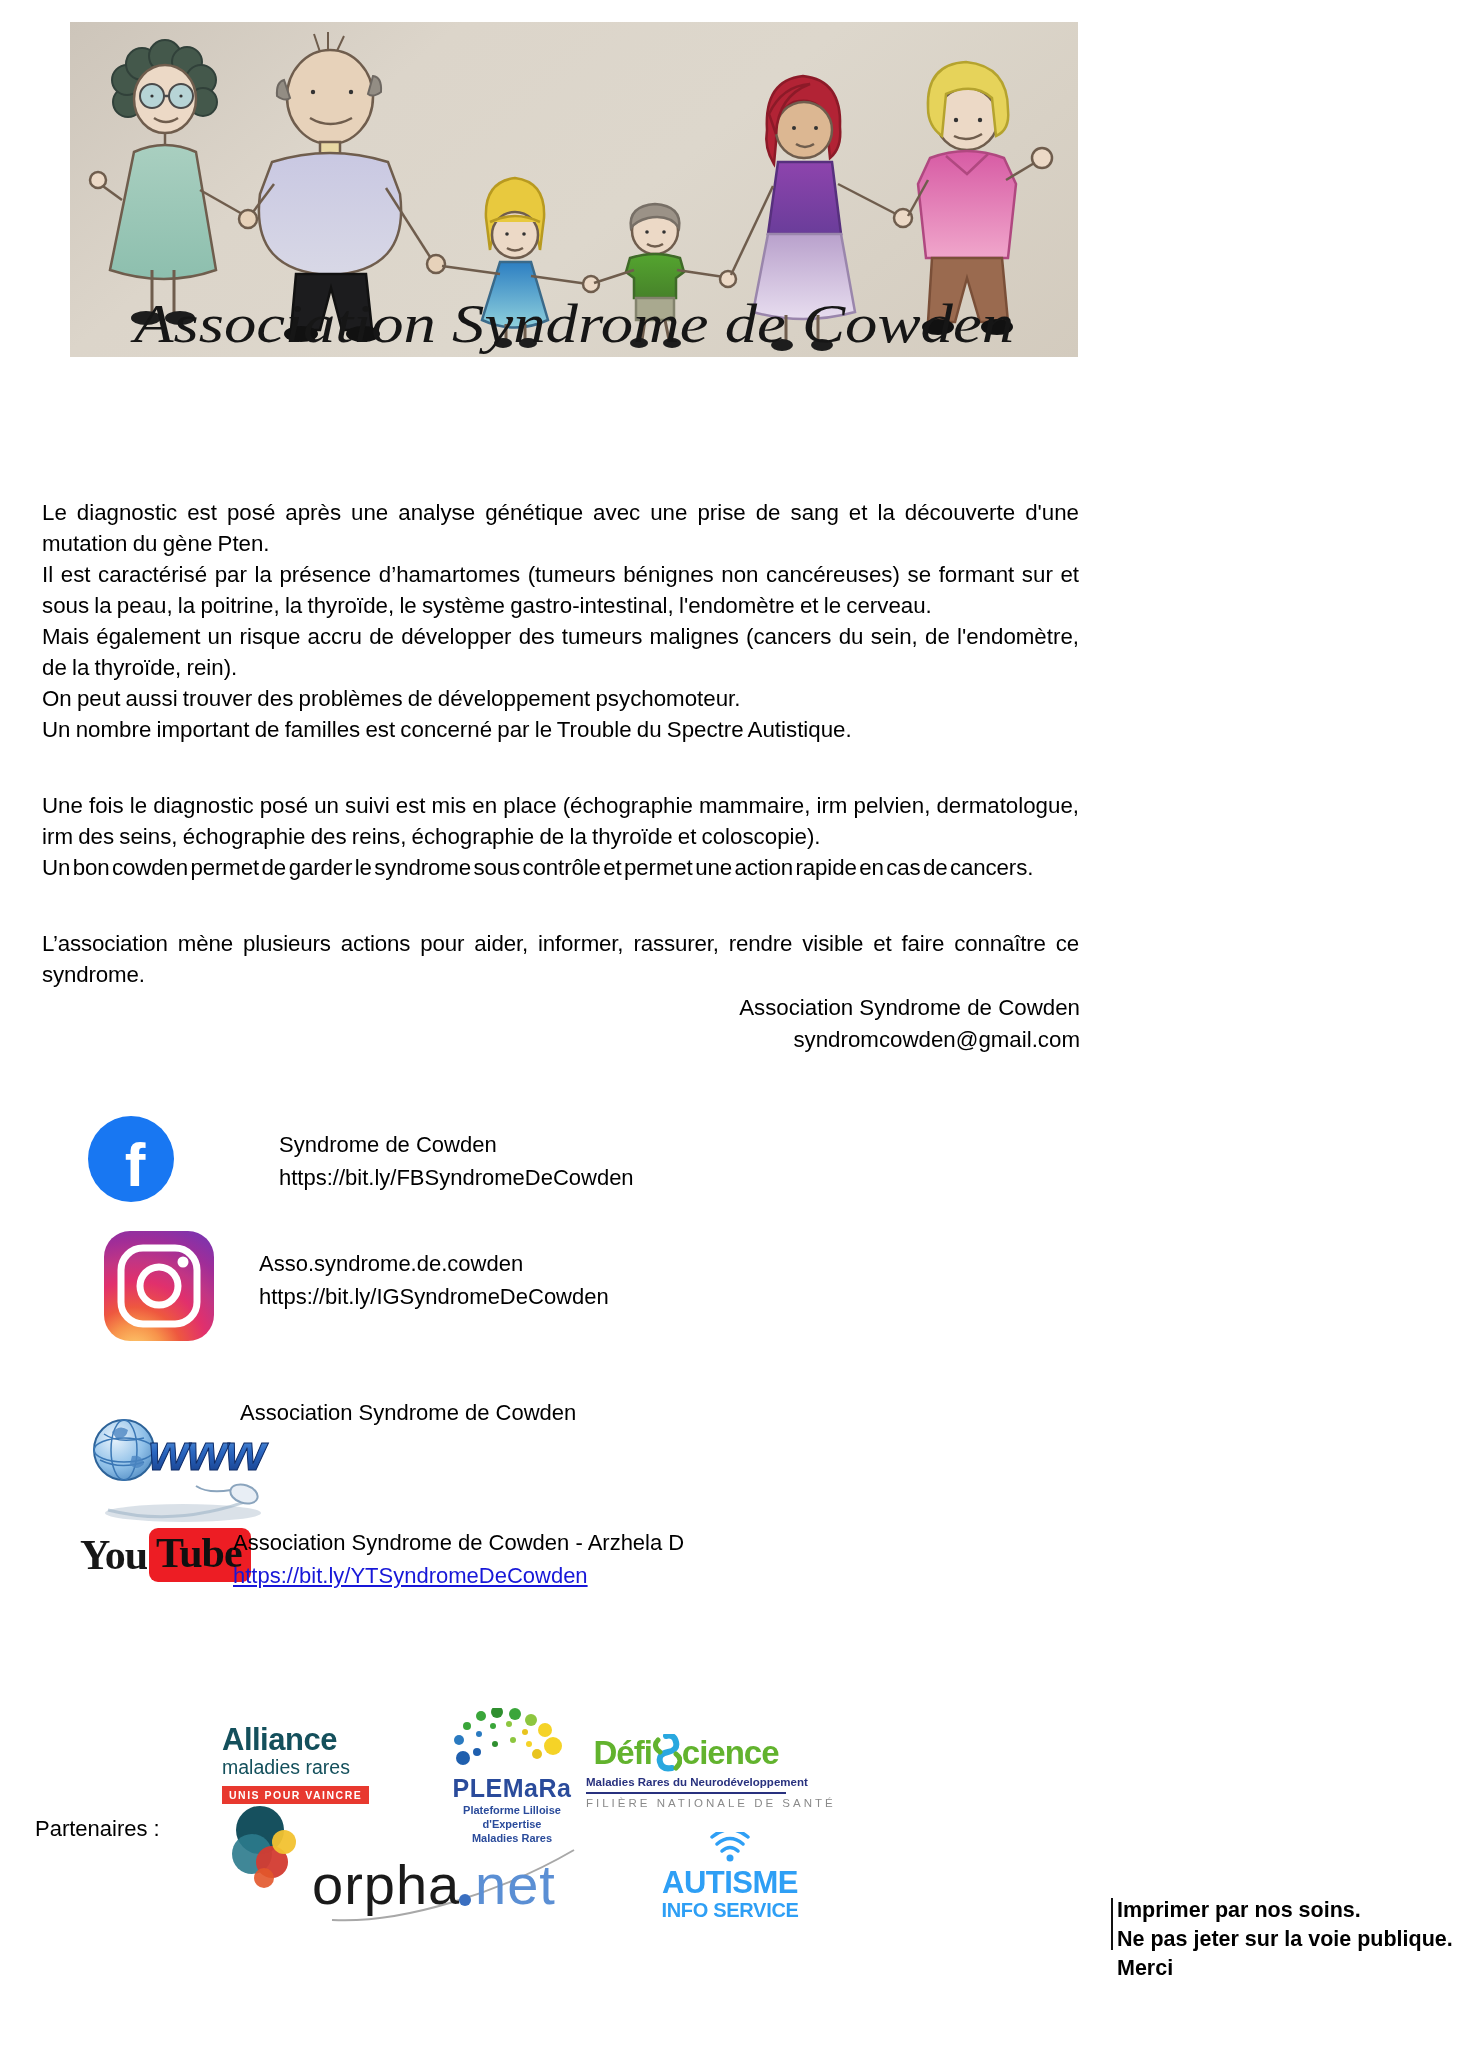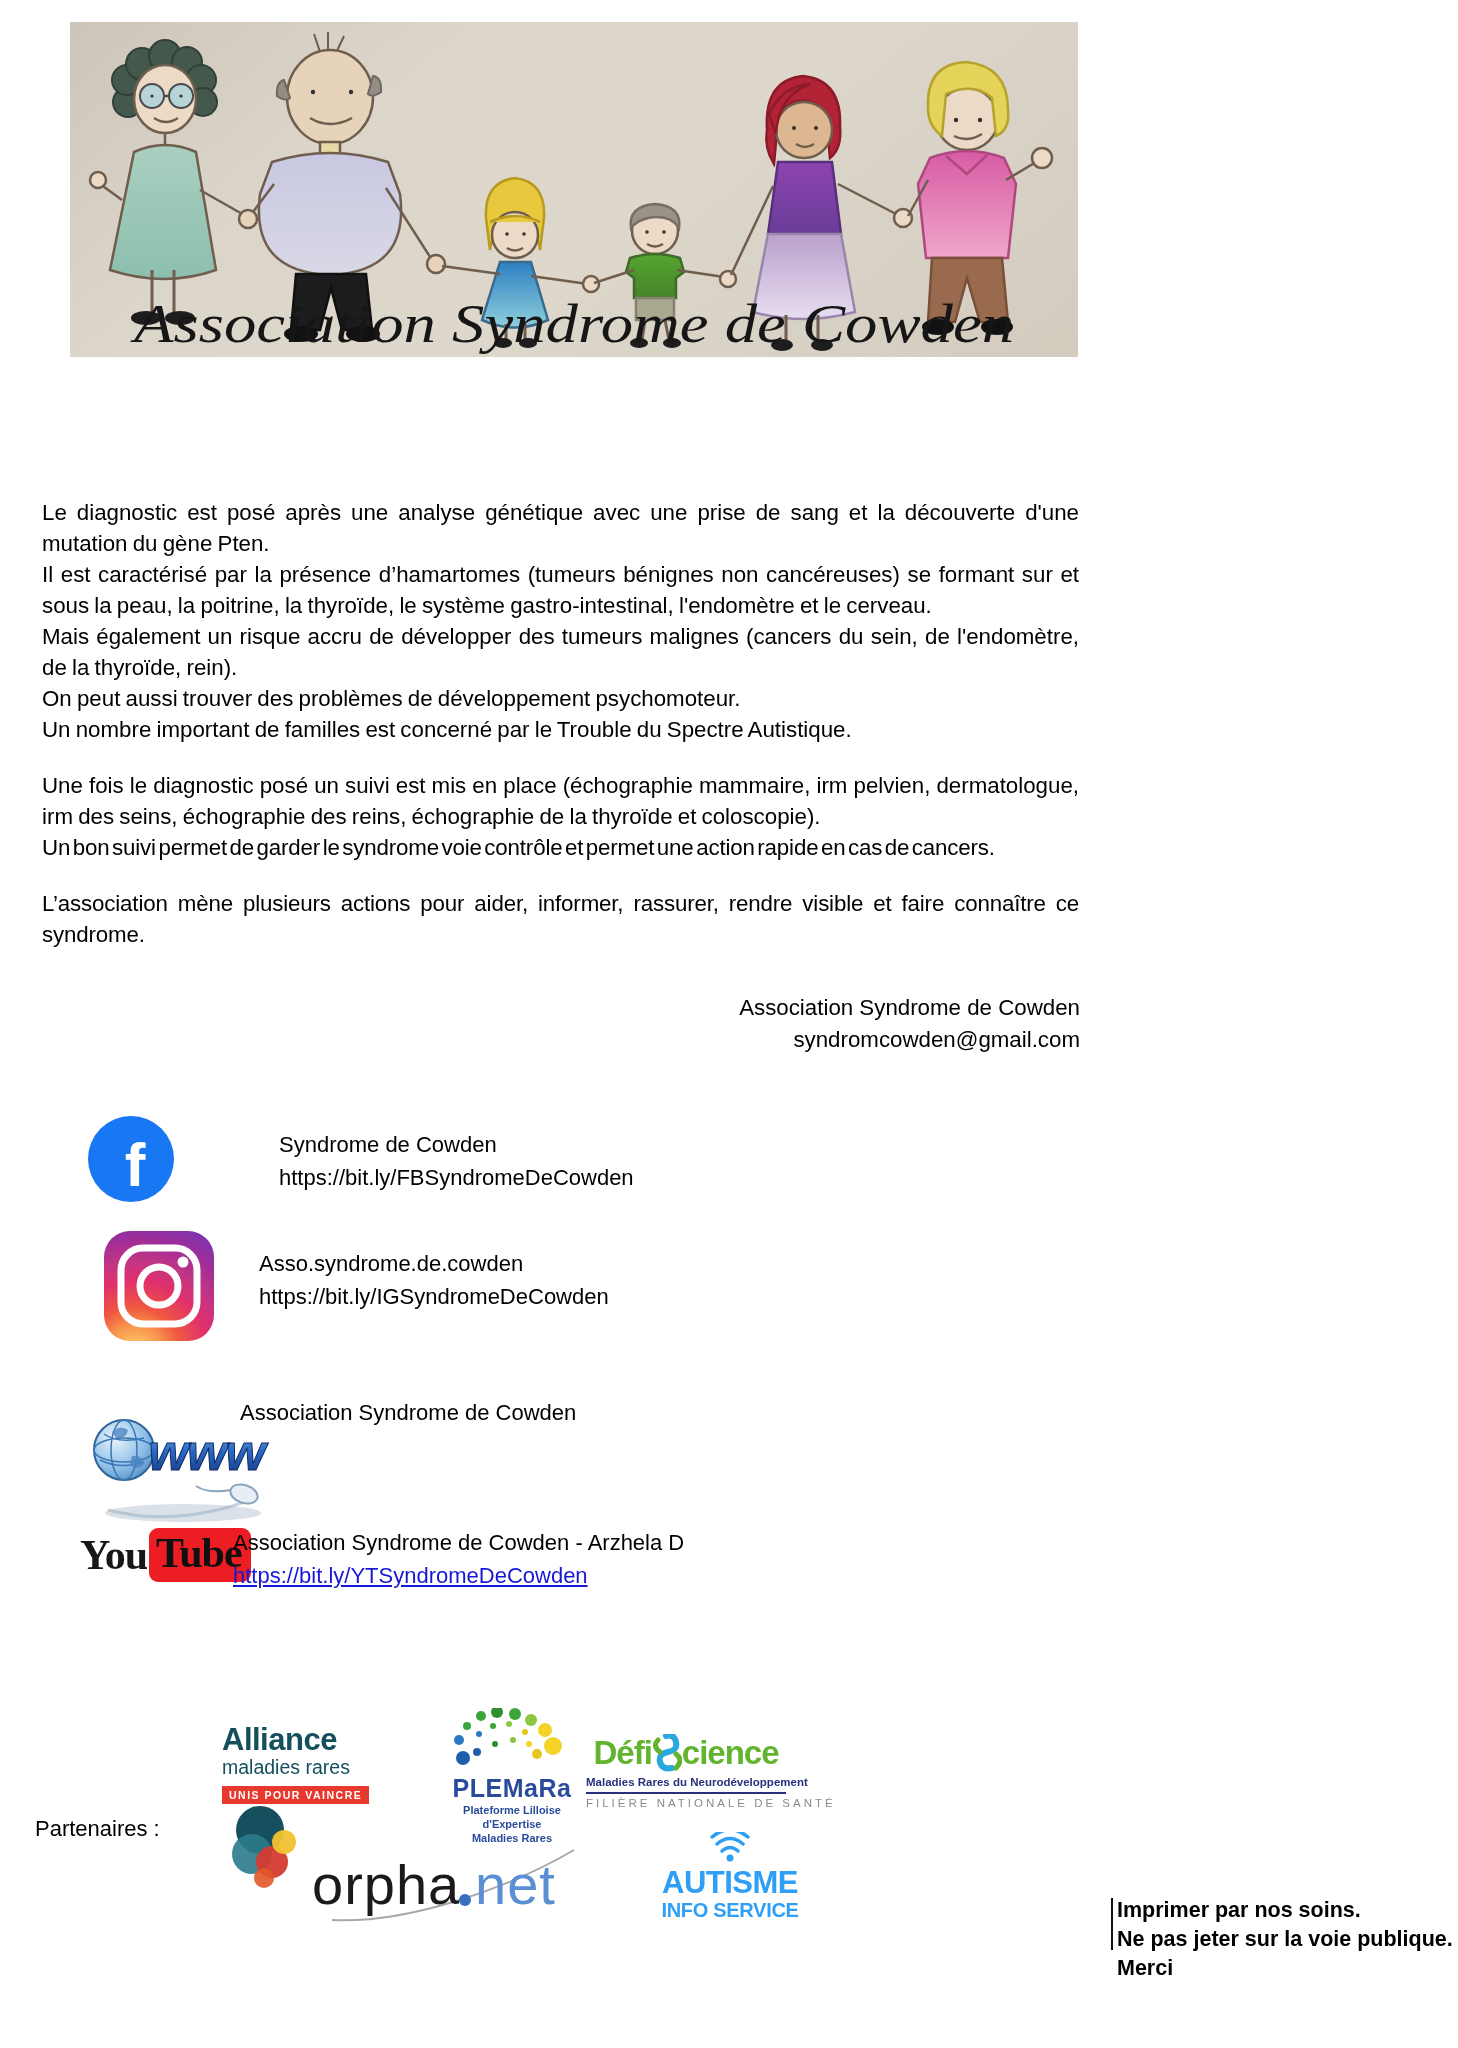--- a/index.html
+++ b/index.html
@@ -8,21 +8,21 @@
 
   
   .hero{position:absolute;left:70px;top:22px;width:1008px;height:335px;
         background:linear-gradient(140deg,#cdc5ba 0%,#dcd5ca 28%,#ddd7cc 55%,#d3cbbe 100%);}
   .hero svg{display:block;width:100%;height:100%;}
 
   
   .intro{position:absolute;left:42px;top:497px;width:1037px;
          font-size:22.3px;line-height:31px;text-align:justify;word-spacing:-1px;}
   .intro p{margin:0;}
-  .intro p.gap{margin-top:25px;}
+  .intro p.gap{margin-top:45px;}
   .intro p.tight{word-spacing:-3.5px;letter-spacing:-0.15px;}
 
   .contact{position:absolute;left:42px;top:992px;width:1038px;text-align:right;
            font-size:22.3px;line-height:32px;}
 
   
   .abs{position:absolute;}
   .soc-text{font-size:22px;line-height:33px;white-space:nowrap;}
   .yt-link{color:#1717d8;text-decoration:underline;}
 
@@ -217,21 +217,21 @@
     </svg>
   </div>
 
   <div class="intro">
     <p>Le diagnostic est posé après une analyse génétique avec une prise de sang et la découverte d'une mutation du gène Pten.</p>
     <p>Il est caractérisé par la présence d’hamartomes (tumeurs bénignes non cancéreuses) se formant sur et sous la peau, la poitrine, la thyroïde, le système gastro-intestinal, l'endomètre et le cerveau.</p>
     <p>Mais également un risque accru de développer des tumeurs malignes (cancers du sein, de l'endomètre, de la thyroïde, rein).</p>
     <p>On peut aussi trouver des problèmes de développement psychomoteur.</p>
     <p>Un nombre important de familles est concerné par le Trouble du Spectre Autistique.</p>
     <p class="gap">Une fois le diagnostic posé un suivi est mis en place (échographie mammaire, irm pelvien, dermatologue, irm des seins, échographie des reins, échographie de la thyroïde et coloscopie).</p>
-    <p class="tight">Un bon suivi permet de garder le syndrome voie contrôle et permet une action rapide en cas de cancers.</p>
+    <p class="tight">Un bon cowden permet de garder le syndrome sous contrôle et permet une action rapide en cas de cancers.</p>
     <p class="gap tight">L’association mène plusieurs actions pour aider, informer, rassurer, rendre visible et faire connaître ce syndrome.</p>
   </div>
 
   <div class="contact">
     <div>Association Syndrome de Cowden</div>
     <div>syndromcowden@gmail.com</div>
   </div>
 
   <svg class="abs fb-icon" viewBox="0 0 86 86">
     <circle cx="43" cy="43" r="43" fill="#1877F2"></circle>

